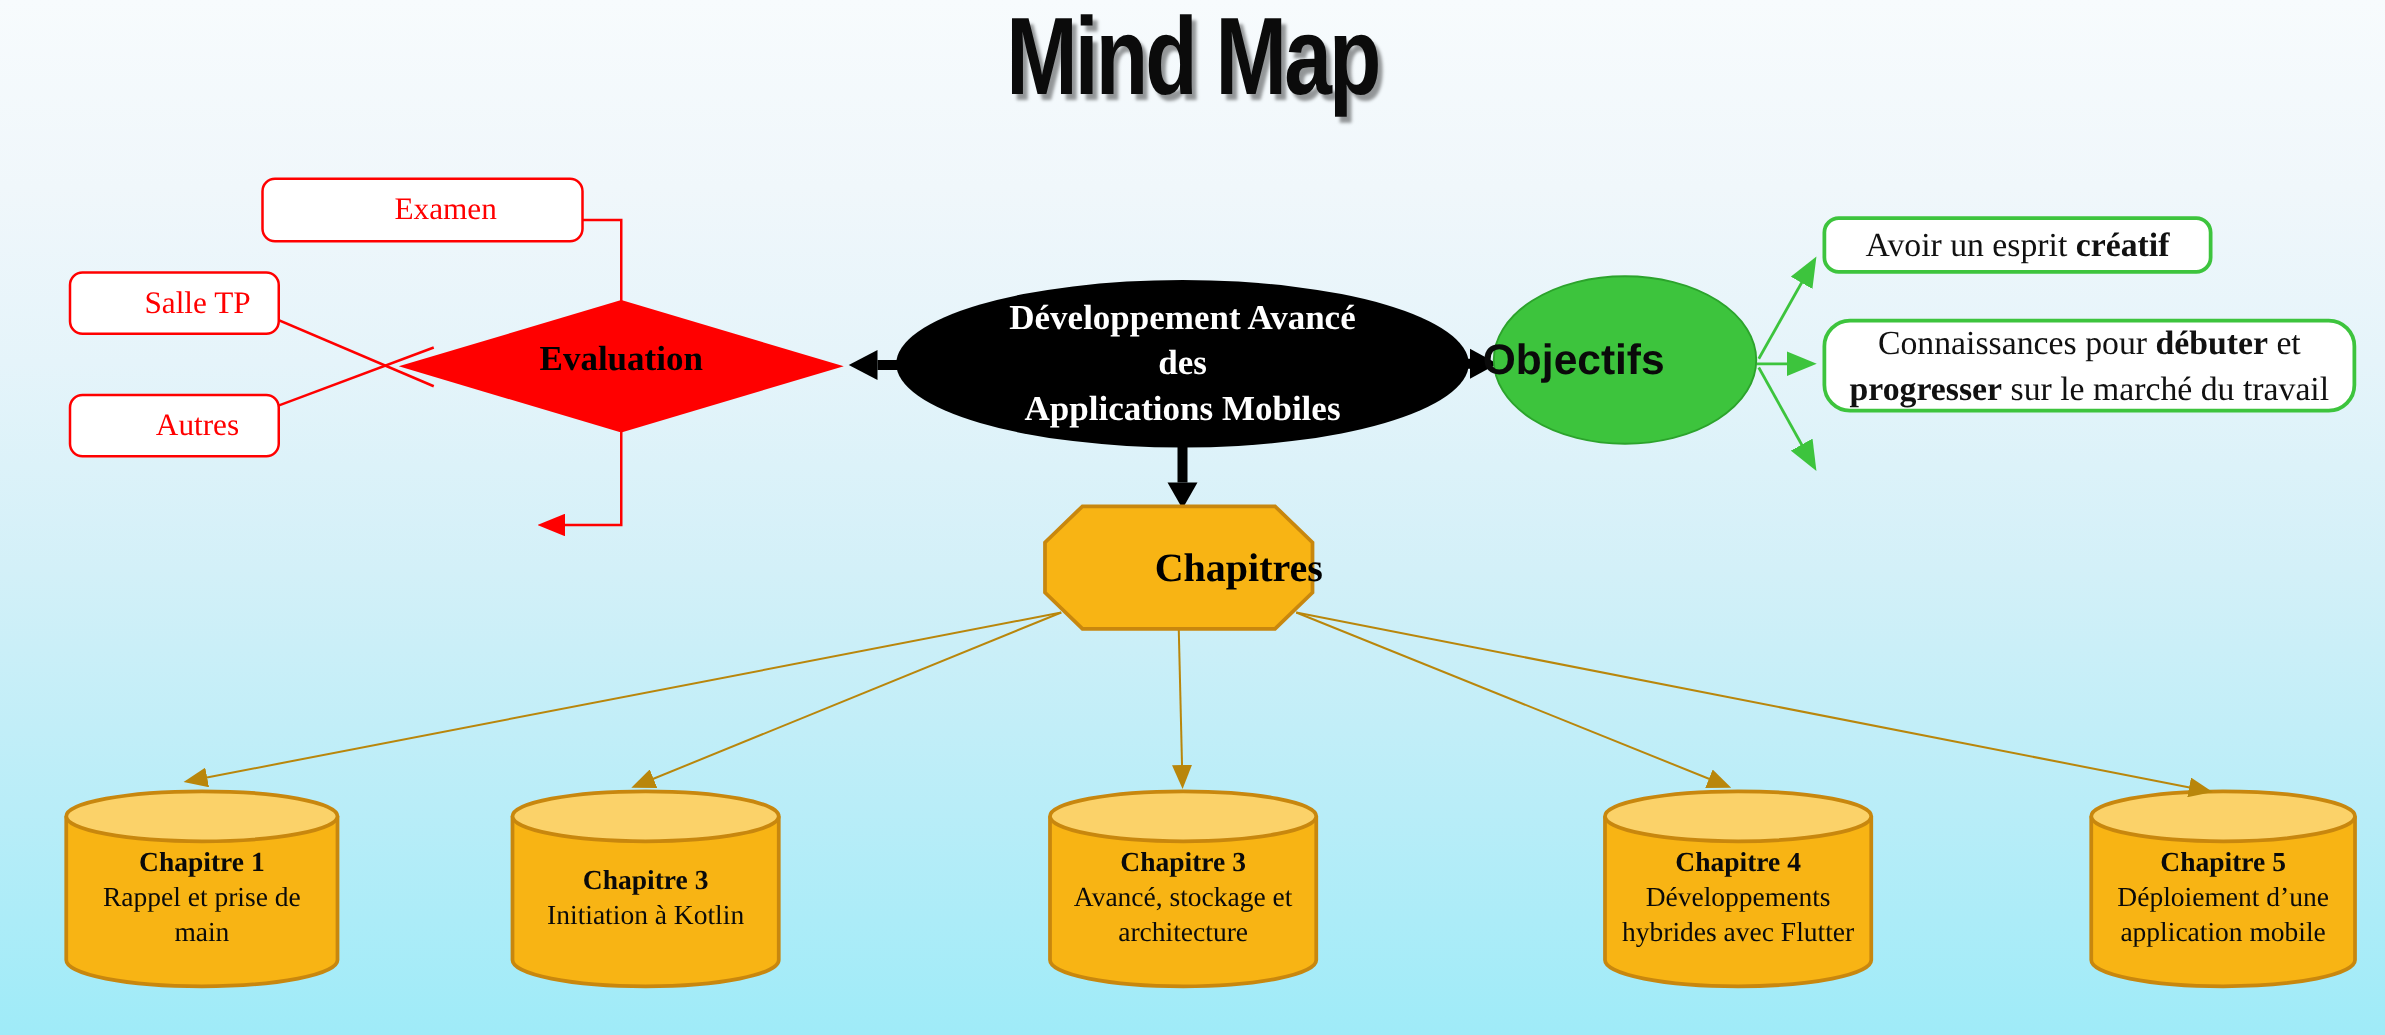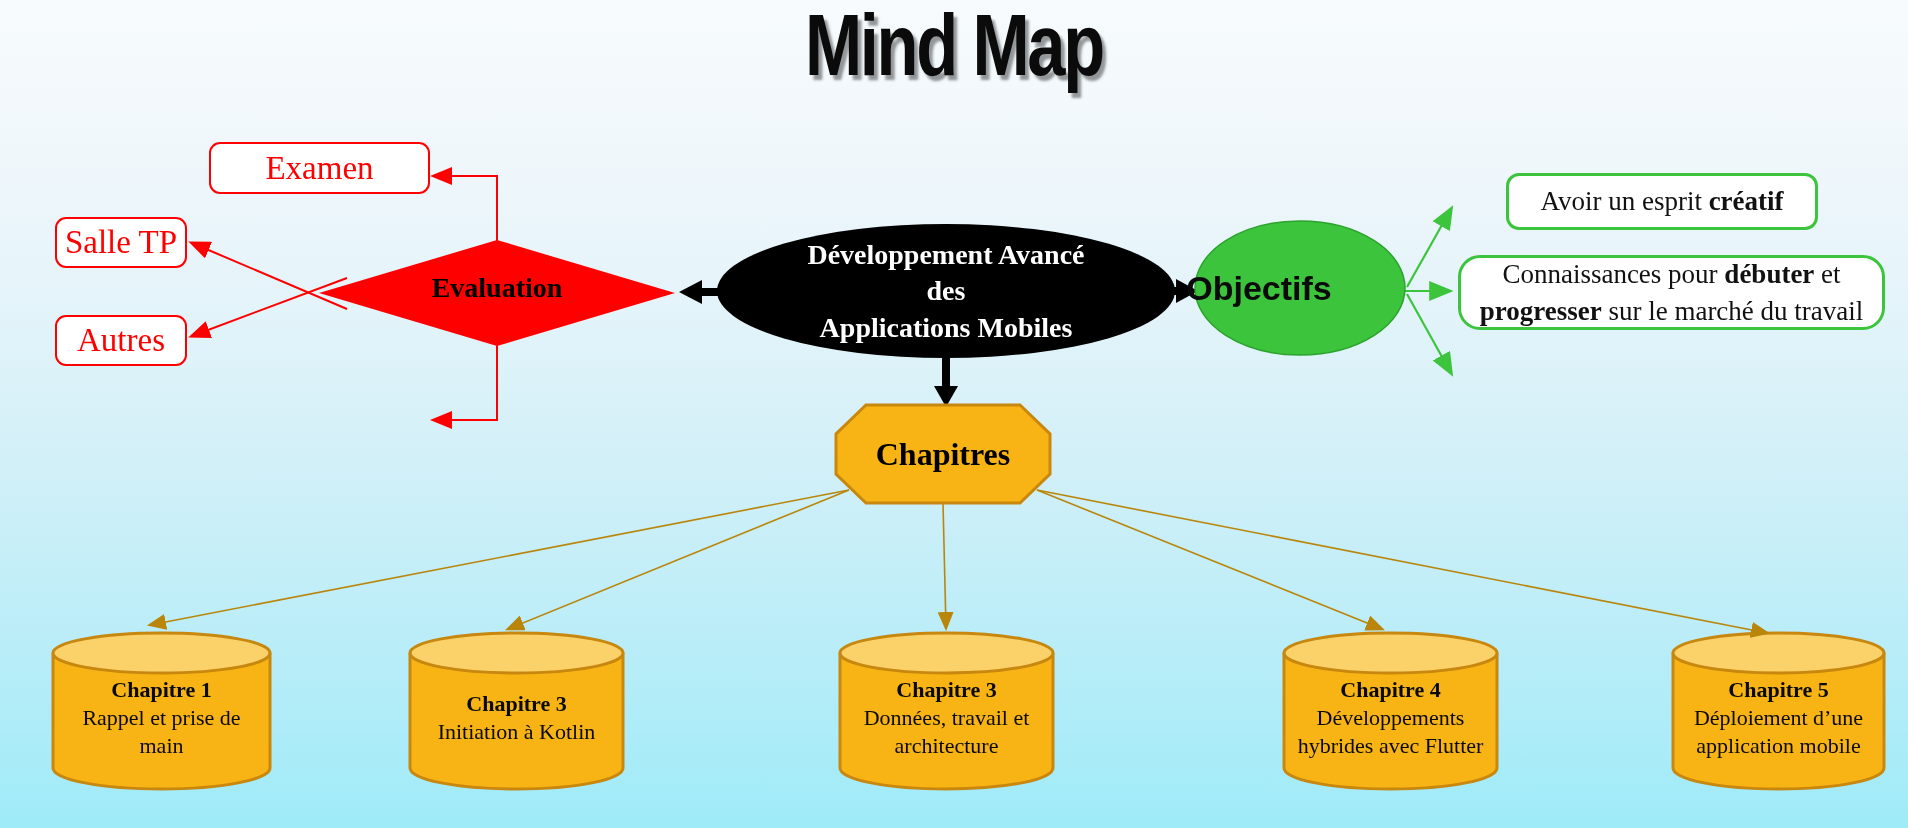--- a/index.html
+++ b/index.html
@@ -29,38 +29,38 @@
     text-shadow:5px 5px 3px rgba(0,0,0,0.40);}
 
   
   .lbl{position:absolute;text-align:center;}
 
   .center-label{left:716px;top:237px;width:460px;color:#fff;font-weight:700;
     font-size:28px;line-height:1.3;white-space:pre-line;}
   .eval-label{left:380px;top:272px;width:234px;color:#000;font-weight:700;font-size:28px;}
   .obj-label{left:1153px;top:269px;width:212px;color:#0a0a0a;font-weight:700;font-size:34px;
     font-family:"Liberation Sans",sans-serif;}
-  .chap-label{left:836px;top:436px;width:214px;color:#000;font-weight:700;font-size:32px;}
+  .chap-label{left:836px;top:436px;width:214px;color:#000;font-weight:700;font-size:32px;padding-left:48px;}
 
   
   .rbox{position:absolute;background:#fff;border:2.5px solid var(--red,#ff0000);
-    border-radius:11px;color:var(--red,#ff0000);font-size:33px;
-    display:flex;align-items:center;justify-content:center;text-align:center;line-height:1.12;}
+    border-radius:11px;color:var(--red,#ff0000);font-size:25px;
+    display:flex;align-items:center;justify-content:center;text-align:center;line-height:1.12;padding-left:37px;}
   .rbox-examen{left:209px;top:142px;width:217px;height:48px;}
   .rbox-salletp{left:55px;top:217px;width:128px;height:47px;}
   .rbox-autres{left:55px;top:315px;width:128px;height:47px;}
   .rbox-micro{left:209px;top:391px;width:217px;height:58px;}
   .rbox-micro .wrapzone{display:block;max-width:195px;}
 
   
   .gbox{position:absolute;background:#fff;border:3px solid var(--green,#3dc43d);
     border-radius:13px;color:#111;font-size:27px;line-height:1.34;
     display:flex;align-items:center;justify-content:center;text-align:center;padding:0 8px;box-sizing:border-box;}
   .gbox b{font-weight:700;}
-  .gbox-1{left:1458px;top:173px;width:312px;height:57px;margin-left:48px;}
+  .gbox-1{left:1458px;top:173px;width:312px;height:46px;}
   .gbox-2{left:1458px;top:255px;width:427px;height:75px;border-radius:22px;}
   .gbox-3{left:1458px;top:350px;width:312px;height:57px;}
 
   
   .cyl-text{position:absolute;height:112px;display:flex;flex-direction:column;
     align-items:center;justify-content:center;text-align:center;color:#0a0a0a;
     font-size:22px;line-height:1.28;}
   .cyl-title{font-weight:700;}
 </style>
 </head>
@@ -167,21 +167,21 @@
   <div class="cyl-text" style="left:60px;top:662px;width:203px;">
     <div class="cyl-title">Chapitre 1</div>
     <div class="cyl-desc">Rappel et prise de main</div>
   </div>
   <div class="cyl-text" style="left:417px;top:662px;width:199px;">
     <div class="cyl-title">Chapitre 3</div>
     <div class="cyl-desc">Initiation à Kotlin</div>
   </div>
   <div class="cyl-text" style="left:847px;top:662px;width:199px;">
     <div class="cyl-title">Chapitre 3</div>
-    <div class="cyl-desc">Données, travail et architecture</div>
+    <div class="cyl-desc">Avancé, stockage et architecture</div>
   </div>
   <div class="cyl-text" style="left:1291px;top:662px;width:199px;">
     <div class="cyl-title">Chapitre 4</div>
     <div class="cyl-desc">Développements hybrides avec Flutter</div>
   </div>
   <div class="cyl-text" style="left:1680px;top:662px;width:197px;">
     <div class="cyl-title">Chapitre 5</div>
     <div class="cyl-desc">Déploiement d’une application mobile</div>
   </div>
 

